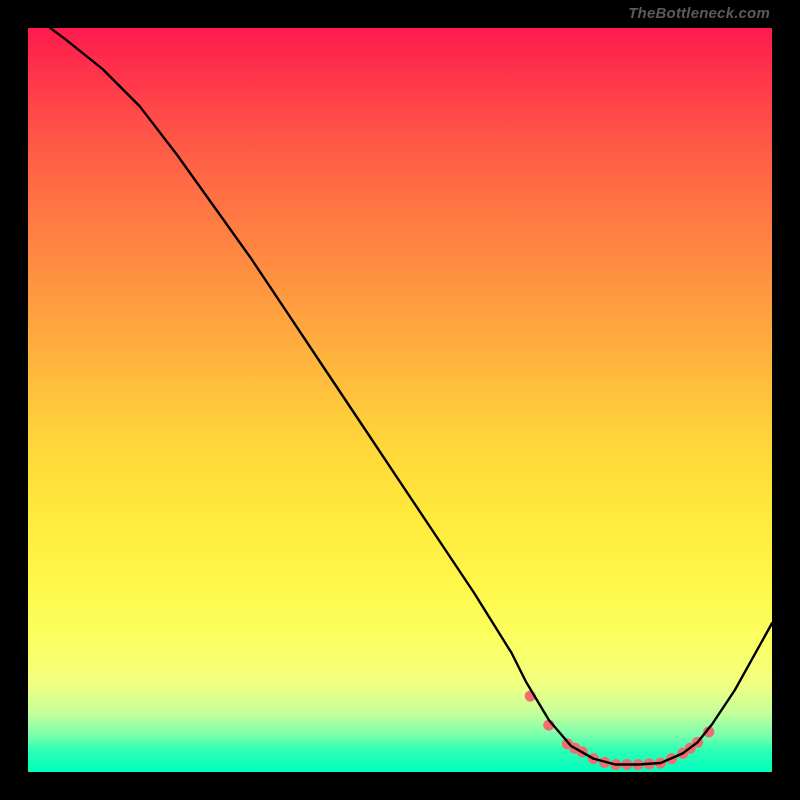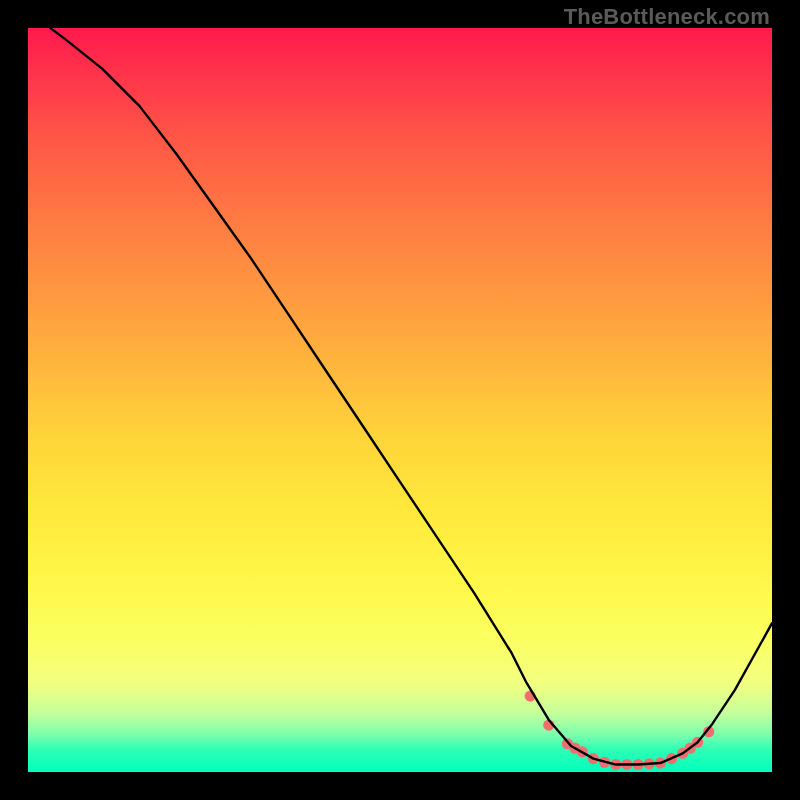--- a/index.html
+++ b/index.html
@@ -28,24 +28,25 @@
       #7bffad 95%,
       #2effb4 97%,
       #00ffbe 100%);
   }
   svg.overlay { position: absolute; inset: 0; }
   .attribution {
     position: absolute;
     top: 4px;
     right: 30px;
     font-family: Arial, Helvetica, sans-serif;
-    font-size: 22px;
+    font-size: 15px;
     font-weight: 600;
     color: #5a5a5a;
     letter-spacing: 0.2px;
+    font-style: italic;
   }
 </style>
 </head>
 <body>
 
 <div class="stage">
   <div class="attribution">TheBottleneck.com</div>
   <div class="plot-area">
     <div class="gradient-bg"></div>
     <svg class="overlay" viewBox="0 0 744 744" preserveAspectRatio="none">

